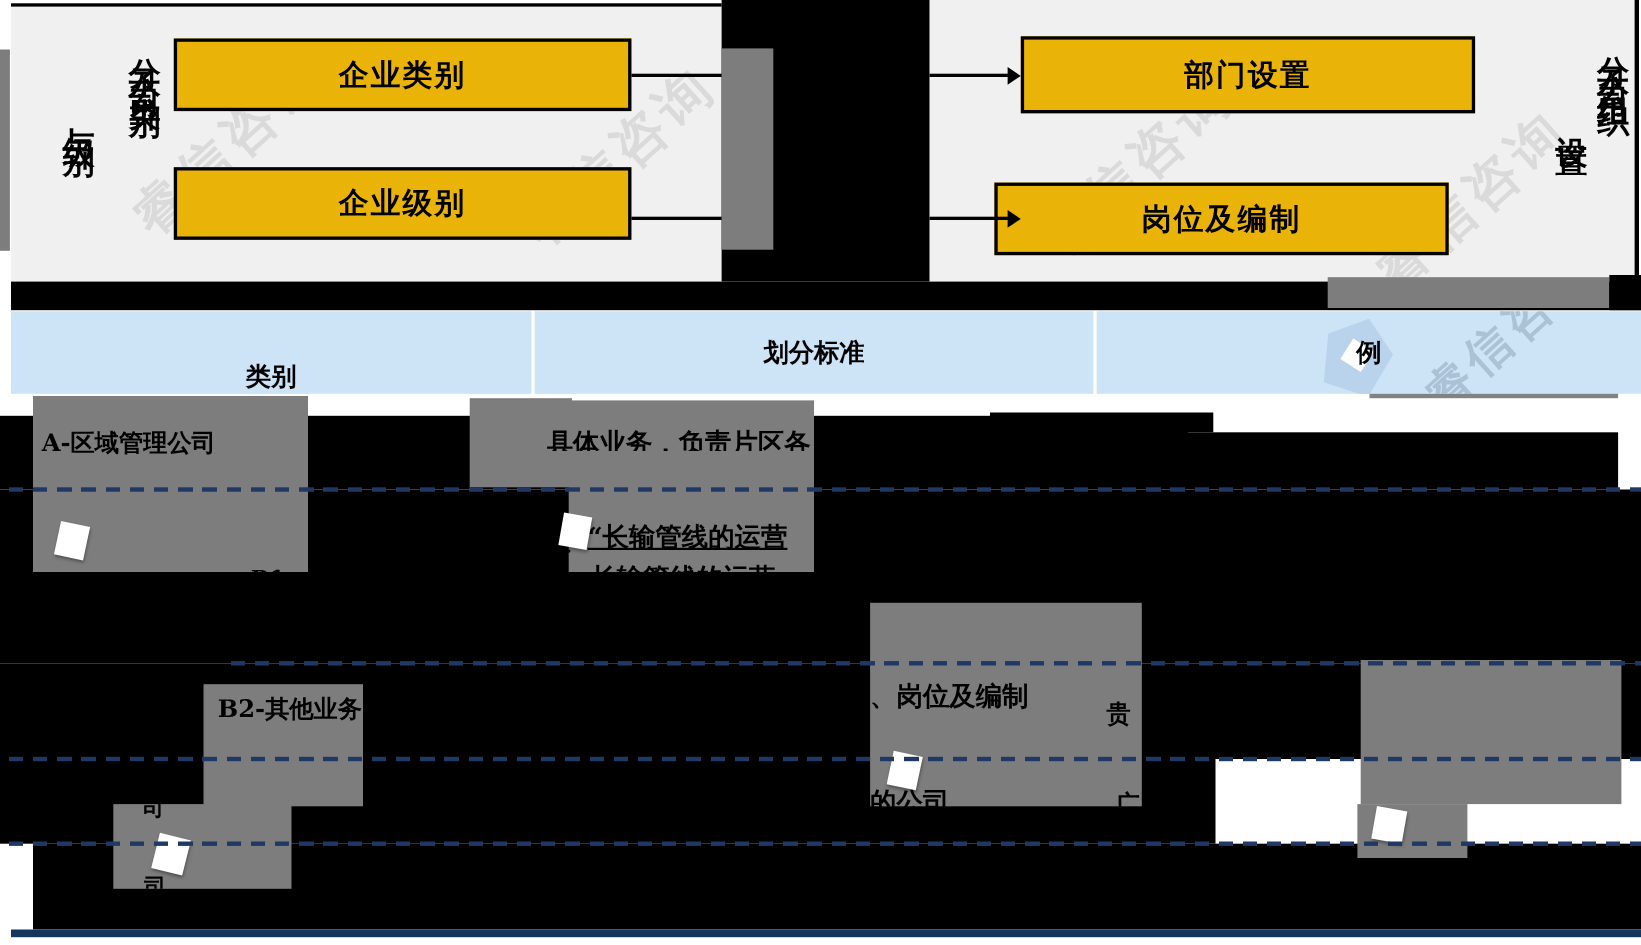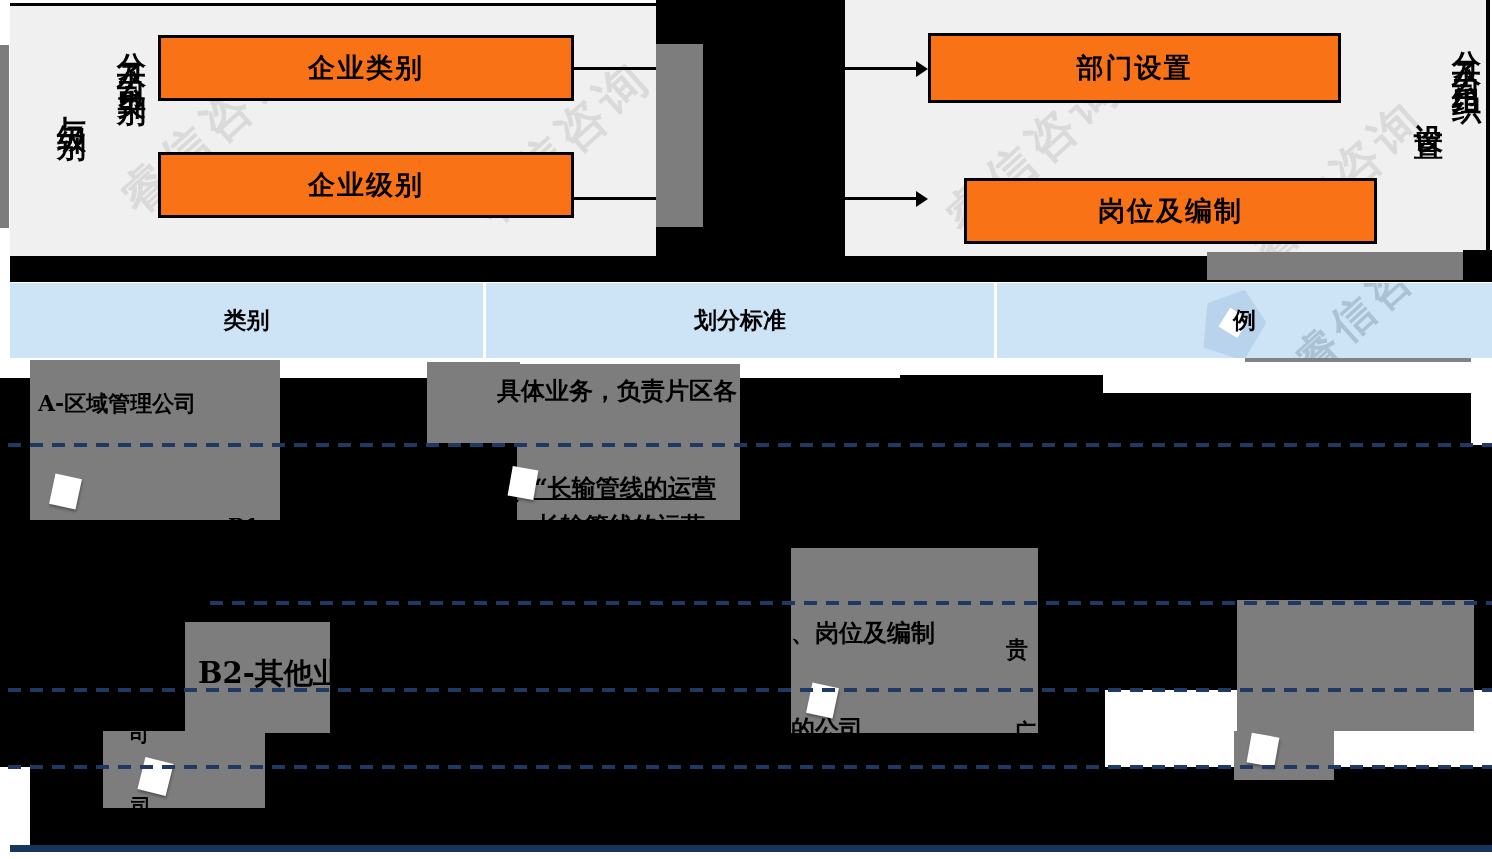--- a/index.html
+++ b/index.html
@@ -2,21 +2,21 @@
 <html><head>
 <meta charset="utf-8">
 <style>
   html,body{margin:0;padding:0;background:#ffffff;}
   #stage{position:relative;width:1492px;height:859px;background:#ffffff;overflow:hidden;
          font-family:"DejaVu Serif", serif;}
   .abs{position:absolute;}
   .black{background:#000000;}
   .gray{background:#7d7d7d;}
   .panel{background:#f0f0f0;}
-  .dbox{background:#f97316;border:3px solid #000;display:flex;align-items:center;justify-content:center;
+  .dbox{background:#eab308;border:3px solid #000;display:flex;align-items:center;justify-content:center;
         font-size:27px;font-weight:600;color:#000;letter-spacing:2px;}
   .conn{background:#000;height:3px;}
   .arrowhead{width:0;height:0;border-top:8px solid transparent;border-bottom:8px solid transparent;
              border-left:12px solid #000;}
   .vtext{writing-mode:vertical-rl;text-orientation:upright;font-size:29px;font-weight:600;
          letter-spacing:9px;color:#000;white-space:nowrap;}
   .hcell{background:#cde3f6;display:flex;align-items:center;justify-content:center;
          font-size:23px;font-weight:bold;color:#000;overflow:hidden;}
   .frag{position:absolute;font-weight:bold;color:#000;white-space:nowrap;line-height:1.25;}
   .clipbox{position:absolute;overflow:hidden;}
@@ -51,34 +51,34 @@
 
   <div class="abs vtext" style="left:112px;top:30px;">分子公司类别</div>
   <div class="abs vtext" style="left:52px;top:92px;">与级别</div>
 
   <div class="abs vtext" style="left:1447px;top:28px;">分子公司组织</div>
   <div class="abs vtext" style="left:1409px;top:100px;">设置</div>
 
   <div class="abs dbox" style="left:158px;top:35px;width:410px;height:60px;">企业类别</div>
   <div class="abs dbox" style="left:158px;top:152px;width:410px;height:60px;">企业级别</div>
   <div class="abs dbox" style="left:928px;top:33px;width:407px;height:64px;">部门设置</div>
-  <div class="abs dbox" style="left:964px;top:166px;width:407px;height:60px;margin-top:12px;">岗位及编制</div>
+  <div class="abs dbox" style="left:904px;top:166px;width:407px;height:60px;">岗位及编制</div>
 
   <div class="abs conn" style="left:574px;top:67px;width:82px;"></div>
   <div class="abs conn" style="left:574px;top:197px;width:82px;"></div>
   <div class="abs conn" style="left:845px;top:67px;width:72px;"></div>
   <div class="abs arrowhead" style="left:916px;top:61px;"></div>
   <div class="abs conn" style="left:845px;top:197px;width:72px;"></div>
   <div class="abs arrowhead" style="left:916px;top:191px;"></div>
 
   <div class="abs black" style="left:10px;top:256px;width:1482px;height:26px;"></div>
   <div class="abs gray" style="left:1207px;top:252px;width:256px;height:28px;"></div>
   <div class="abs black" style="left:1463px;top:250px;width:29px;height:32px;"></div>
 
-  <div class="abs hcell" style="left:10px;top:283px;width:473px;height:75px;">
+  <div class="abs hcell" style="left:10px;top:283px;width:473px;height:75px;align-items:flex-end;">
     <span>类别</span>
   </div>
   <div class="abs hcell" style="left:486px;top:283px;width:508px;height:75px;">
     <span>划分标准</span>
   </div>
   <div class="abs hcell" style="left:997px;top:283px;width:495px;height:75px;position:absolute;">
     <div class="pent" style="left:206px;top:5px;width:62px;height:68px;">
       <div class="pent-in"></div>
     </div>
     <div class="wmtext" style="left:280px;top:-10px;color:rgba(110,130,150,0.35);font-size:42px;">睿信咨询</div>
@@ -99,36 +99,36 @@
   <div class="abs gray" style="left:517px;top:364px;width:223px;height:156px;"></div>
   <div class="abs gray" style="left:791px;top:548px;width:247px;height:185px;"></div>
   <div class="abs gray" style="left:1237px;top:600px;width:237px;height:131px;"></div>
   <div class="abs gray" style="left:185px;top:622px;width:145px;height:111px;"></div>
   <div class="abs gray" style="left:103px;top:731px;width:162px;height:77px;"></div>
   <div class="abs gray" style="left:1234px;top:731px;width:100px;height:49px;"></div>
 
   <div class="frag" style="left:26px;top:390px;font-size:22px;margin-left:12px;">A-区域管理公司</div>
 
   <div class="clipbox" style="left:497px;top:376px;width:243px;height:34px;">
-    <span class="frag" style="left:0;top:0;font-size:24px;">具体业务，负责片区各</span>
+    <span class="frag" style="left:0;top:12px;font-size:24px;">具体业务，负责片区各</span>
   </div>
 
   <div class="clipbox" style="left:228px;top:514px;width:46px;height:8px;">
     <span class="frag" style="left:0;top:0;font-size:20px;">B1</span>
   </div>
 
   <div class="frag" style="left:497px;top:475px;font-size:24px;">责</div>
   <div class="clipbox" style="left:534px;top:473px;width:206px;height:34px;">
     <span class="frag" style="left:0;top:0;font-size:24px;text-decoration:underline;">“长输管线的运营</span>
   </div>
   <div class="clipbox" style="left:537px;top:511px;width:203px;height:9px;">
     <span class="frag" style="left:0;top:0;font-size:24px;">长输管线的运营</span>
   </div>
 
-  <div class="frag" style="left:198px;top:655px;font-size:29px;">B2-其他业务</div>
+  <div class="frag" style="left:198px;top:632px;font-size:22px;">B2-其他业务</div>
   <div class="frag" style="left:791px;top:618px;font-size:24px;">、岗位及编制</div>
   <div class="frag" style="left:1006px;top:636px;font-size:22px;">贵</div>
 
   <div class="frag" style="left:791px;top:714px;font-size:24px;">的公司</div>
   <div class="frag" style="left:1014px;top:718px;font-size:22px;">广</div>
 
   <div class="frag" style="left:129px;top:722px;font-size:20px;">司</div>
   <div class="clipbox" style="left:131px;top:794px;width:26px;height:14px;">
     <span class="frag" style="left:0;top:0;font-size:20px;">司</span>
   </div>

